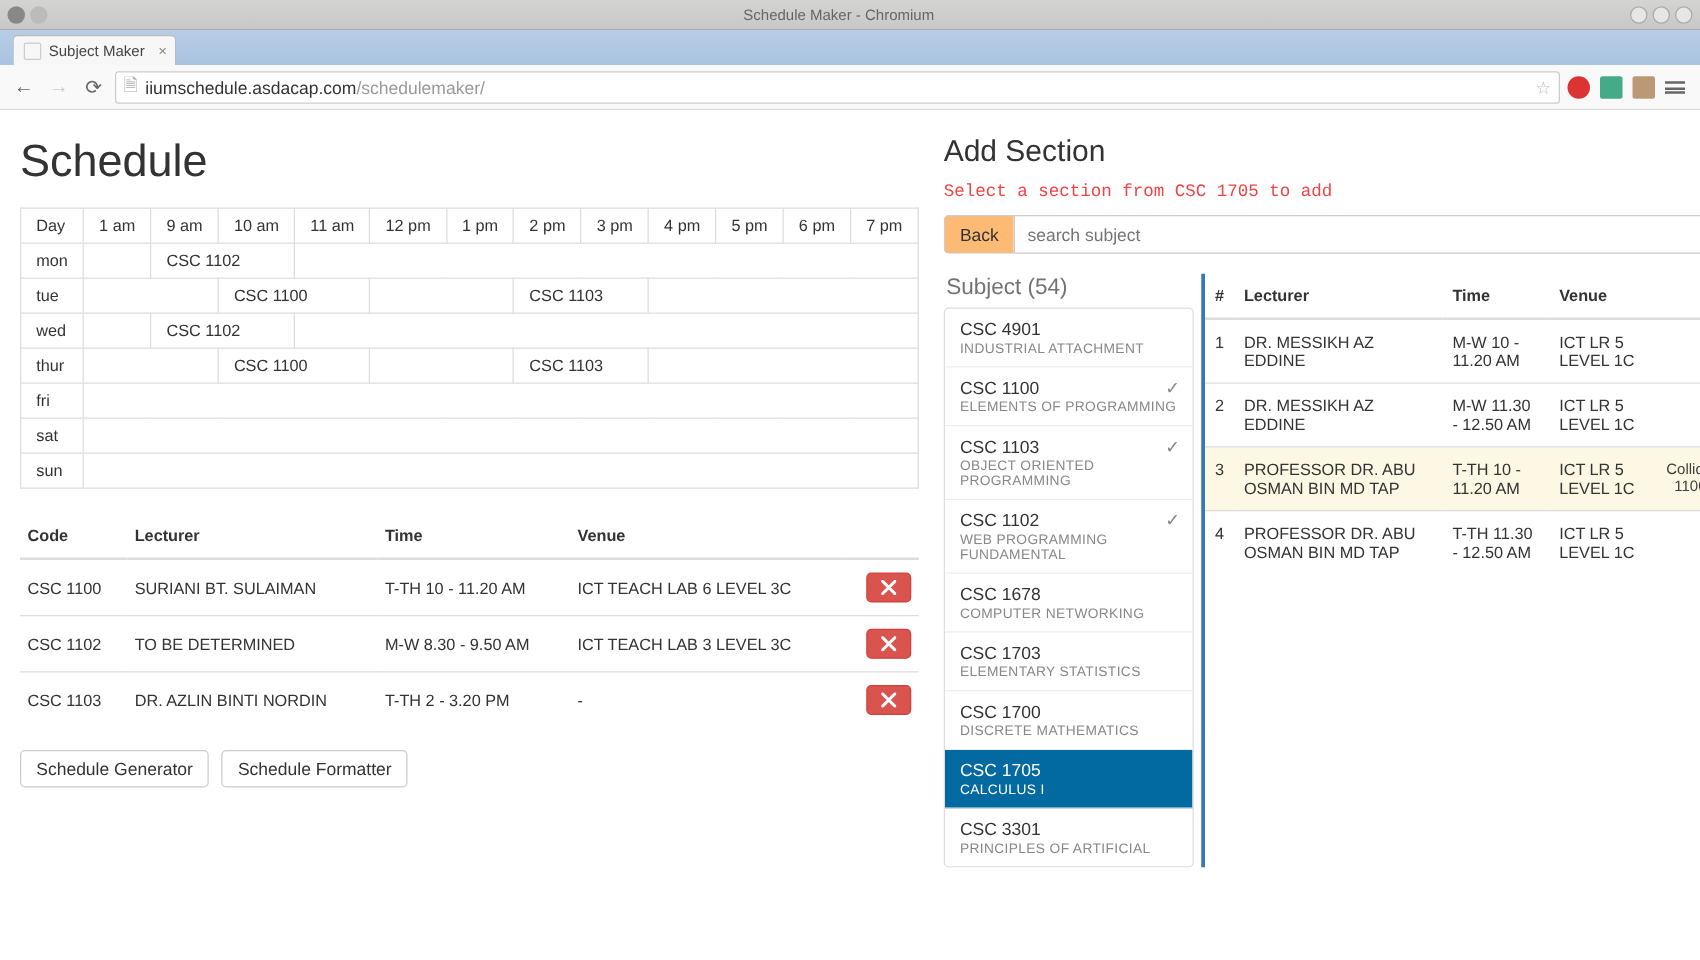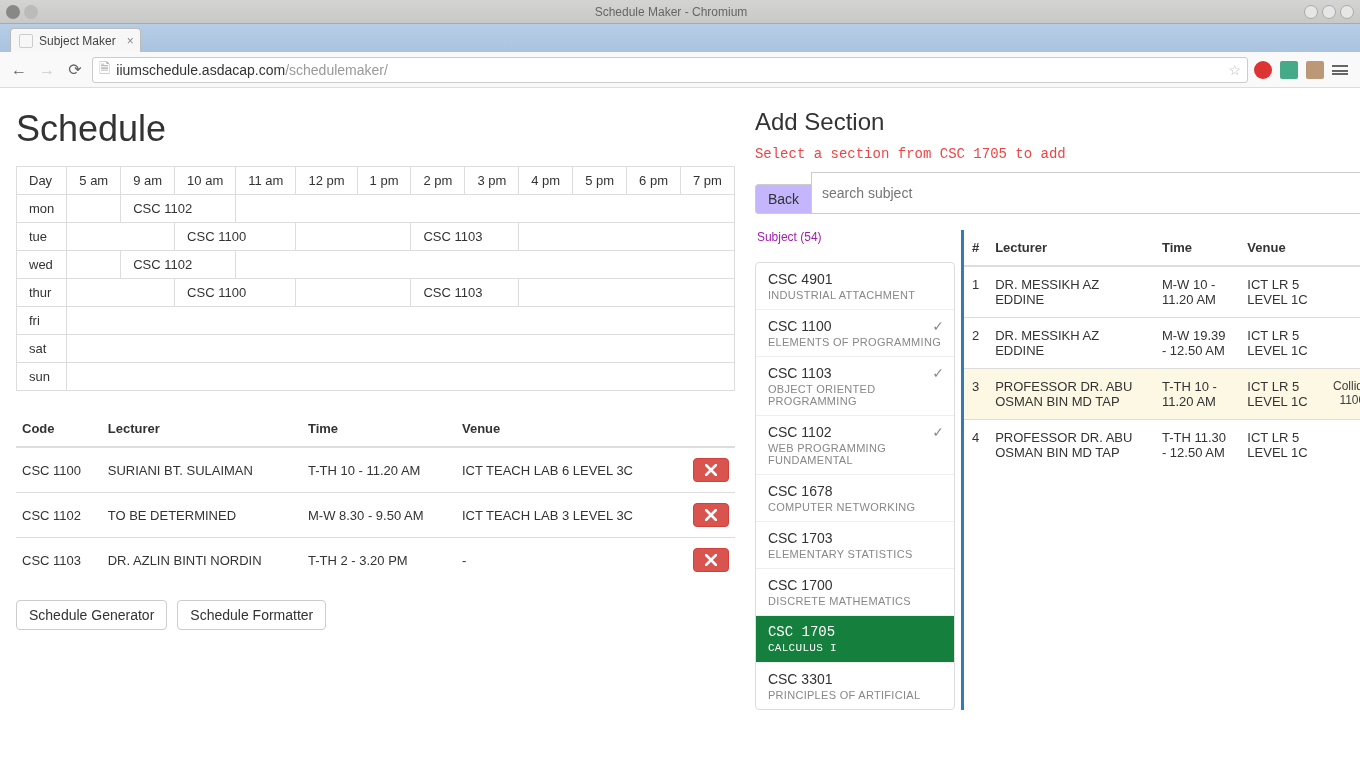--- a/index.html
+++ b/index.html
@@ -49,35 +49,35 @@
 .detail-table td { padding:10px 6px; border-top:1px solid #ddd; font-size:13px; vertical-align:middle; }
 .btn-danger { background:#d9534f; border:1px solid #d43f3a; color:#fff; border-radius:4px; padding:5px 11px; cursor:pointer; display:inline-flex; align-items:center; justify-content:center; }
 .btn-danger svg { width:12px; height:12px; fill:#fff; }
 
 
 .btn { background:#fff; border:1px solid #ccc; border-radius:4px; padding:6px 12px; cursor:pointer; font-size:14px; color:#333; }
 .btn-group { display:flex; gap:10px; }
 
 
 .searchrow { display:flex; margin-bottom: 16px; }
-.searchrow .btn-back { background:#c4b5fd; border:1px solid #ccc; border-radius:4px 0 0 4px; padding:6px 12px; font-size:14px; color:#333; border-right:none;margin-top:12px;}
+.searchrow .btn-back { background:#fdba74; border:1px solid #ccc; border-radius:4px 0 0 4px; padding:6px 12px; font-size:14px; color:#333; border-right:none;}
 .searchrow input { flex:1; border:1px solid #ccc; border-left:1px solid #ccc; border-right:none; padding:6px 10px; font-size:14px; }
 .searchrow .btn-search { background:#f5f5f5; border:1px solid #ccc; border-radius:0 4px 4px 0; padding:6px 14px; font-size:14px; color:#555; }
 
 
 .right-below { display:flex; gap:0; }
 .subject-col { width: 200px; }
-.subject-header { font-size:12px; color:#a21caf; margin-bottom:18px; padding-left:2px;}
+.subject-header { font-size:18px; color:#737373; margin-bottom:6px; padding-left:2px;}
 .subject-list { border:1px solid #ddd; border-radius:4px; overflow-y:auto; max-height:500px; }
 .subject-item { padding:8px 12px; border-bottom:1px solid #eee; cursor:pointer; position:relative; }
 .subject-item:last-child { border-bottom:none; }
 .subject-item .code { font-size:14px; color:#333; margin-bottom:2px; }
 .subject-item .name { font-size:11px; color:#888; text-transform:uppercase; letter-spacing:0.3px; }
 .subject-item .check { position:absolute; right:10px; top:8px; color:#888; font-size:14px; }
-.subject-item.active { background:#15803d;font-family:Liberation Mono, monospace; }
+.subject-item.active { background:#0369a1; }
 .subject-item.active .code, .subject-item.active .name { color:#fff; }
 
 .section-col { flex:1; border-left:3px solid #337ab7; margin-left:6px; padding-left:0;}
 .section-table { width:100%; border-collapse: collapse; }
 .section-table th { text-align:left; padding:10px 8px; border-bottom:2px solid #ddd; font-weight:700; font-size:13px;}
 .section-table td { padding:10px 8px; border-top:1px solid #ddd; font-size:13px; vertical-align:top; }
 .section-table tr.warn td { background:#fcf8e3; }
 .section-table .btn-add { background:#fff; border:1px solid #ccc; border-radius:4px; padding:4px 10px; font-size:13px; cursor:pointer; }
 .collide-note { font-size:12px; color:#404040; text-align:center; }
 </style>
@@ -127,21 +127,21 @@
 
 <div class="page">
 
   <div class="left">
     <h1>Schedule</h1>
 
     <table class="sched-table">
       <thead>
           <tr id="sched-head-row">
             <th>Day</th>
-            <th>5 am</th>
+            <th>1 am</th>
             <th>9 am</th>
             <th>10 am</th>
             <th>11 am</th>
             <th>12 pm</th>
             <th>1 pm</th>
             <th>2 pm</th>
             <th>3 pm</th>
             <th>4 pm</th>
             <th>5 pm</th>
             <th>6 pm</th>
@@ -321,21 +321,21 @@
               <tr>
                 <td>1</td>
                 <td>DR. MESSIKH AZ EDDINE</td>
                 <td>M-W 10 - 11.20 AM</td>
                 <td>ICT LR 5 LEVEL 1C</td>
                 <td style="text-align: right;"><button class="btn-add">Add</button></td>
               </tr>
               <tr>
                 <td>2</td>
                 <td>DR. MESSIKH AZ EDDINE</td>
-                <td>M-W 19.39 - 12.50 AM</td>
+                <td>M-W 11.30 - 12.50 AM</td>
                 <td>ICT LR 5 LEVEL 1C</td>
                 <td style="text-align: right;"><button class="btn-add">Add</button></td>
               </tr>
               <tr class="warn">
                 <td>3</td>
                 <td>PROFESSOR DR. ABU OSMAN BIN MD TAP</td>
                 <td>T-TH 10 - 11.20 AM</td>
                 <td>ICT LR 5 LEVEL 1C</td>
                 <td style="text-align: right;">
                   <div class="collide-note">Collide with CSC 1100 section 1</div>

